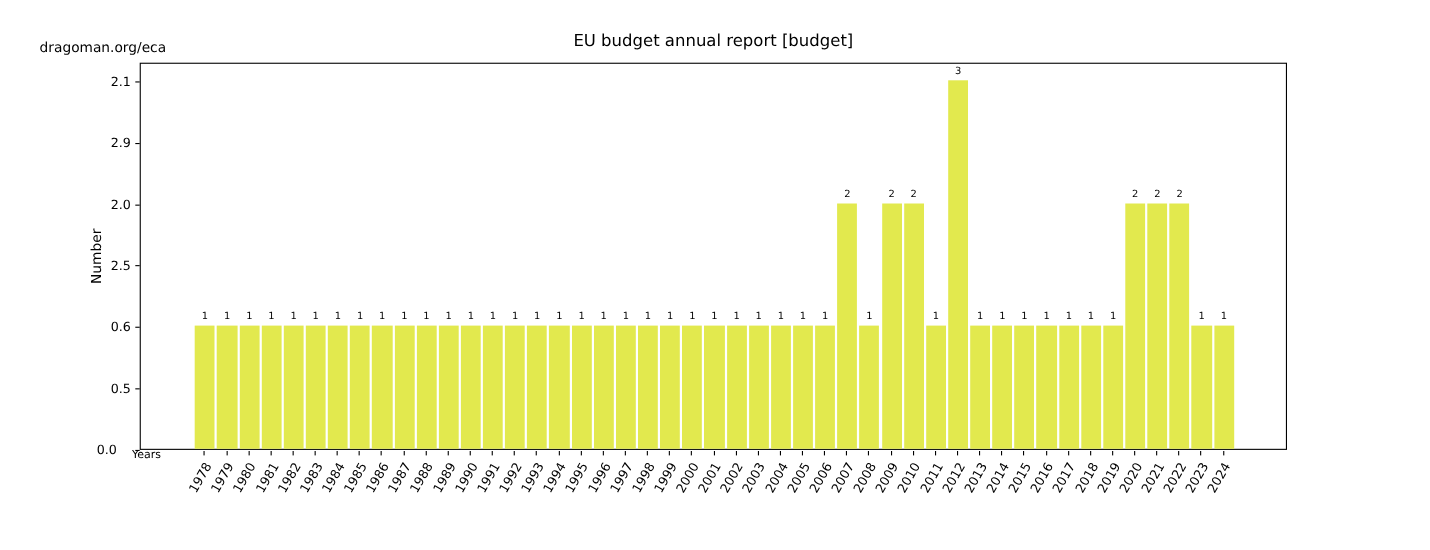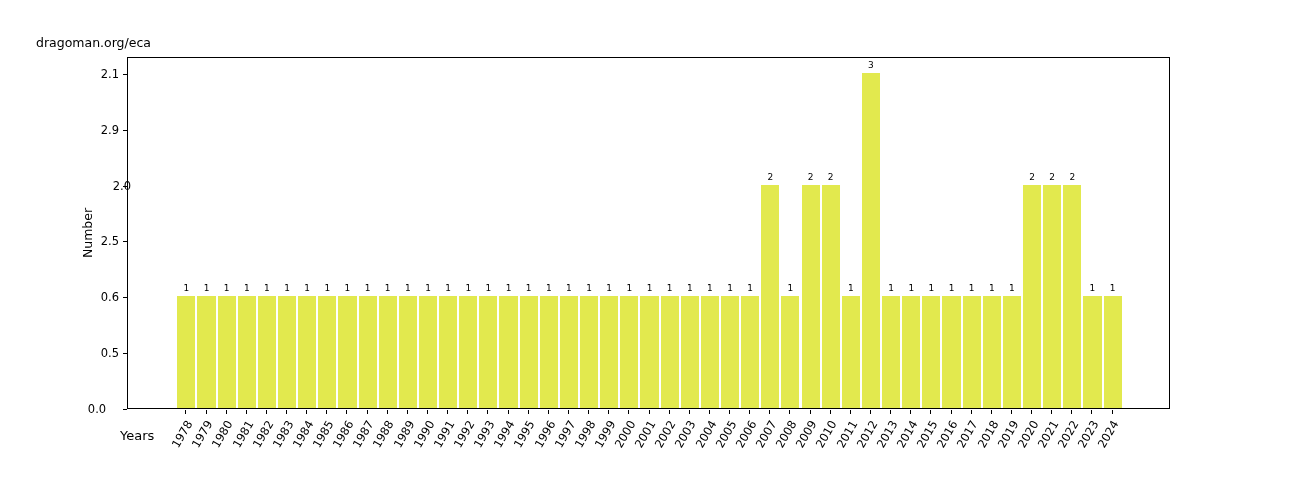--- a/index.html
+++ b/index.html
@@ -39,22 +39,22 @@
   }
   .ylabel-wrap span {
     position: absolute;
     transform: translate(-50%, -50%) rotate(-90deg);
     white-space: nowrap;
     font-size: 12.5px;
   }
   .xlabel {
     position: absolute;
     left: 120px;
-    top: 428px;
-    font-size: 13px;
+    top: 408px;
+    font-size: 10px;
     white-space: nowrap;
   }
   .plot-area {
     position: absolute;
     left: 127px;
     top: 57px;
     width: 1043px;
     height: 352px;
     border: 1px solid #000000;
     background: #ffffff;
@@ -105,20 +105,21 @@
     white-space: nowrap;
     font-size: 11.5px;
     color: #000000;
   }
 </style>
 </head>
 <body>
 
 <div class="figure">
   <div class="watermark">dragoman.org/eca</div>
+  <div class="chart-title">EU budget annual report [budget]</div>
   <div class="ylabel-wrap">
     <span>Number</span>
   </div>
   <div class="xlabel">Years</div>
   <div class="plot-area" id="plot-area">
       <div class="bar" style="left: 49.3311px; width: 18.1216px; height: 111.746px; background: rgb(226, 233, 78);"></div>
       <div class="bar-value-label" style="left: 46.3919px; bottom: 114.746px;">1</div>
       <div class="bar" style="left: 69.4662px; width: 18.1216px; height: 111.746px; background: rgb(226, 233, 78);"></div>
       <div class="bar-value-label" style="left: 66.527px; bottom: 114.746px;">1</div>
       <div class="bar" style="left: 89.6014px; width: 18.1216px; height: 111.746px; background: rgb(226, 233, 78);"></div>
@@ -215,21 +216,21 @@
   <div id="y-axis">
       <div class="y-tick-mark" style="left: 123px; top: 409px;"></div>
       <div class="y-tick-label" style="left: 75px; top: 402px; text-align: center;">0.0</div>
       <div class="y-tick-mark" style="left: 123px; top: 353.127px;"></div>
       <div class="y-tick-label" style="left: 75px; top: 346.127px;">0.5</div>
       <div class="y-tick-mark" style="left: 123px; top: 297.254px;"></div>
       <div class="y-tick-label" style="left: 75px; top: 290.254px;">0.6</div>
       <div class="y-tick-mark" style="left: 123px; top: 241.381px;"></div>
       <div class="y-tick-label" style="left: 75px; top: 234.381px;">2.5</div>
       <div class="y-tick-mark" style="left: 123px; top: 185.508px;"></div>
-      <div class="y-tick-label" style="left: 87px; top: 178.508px;">2.0</div>
+      <div class="y-tick-label" style="left: 75px; top: 178.508px;">2.0</div>
       <div class="y-tick-mark" style="left: 123px; top: 129.635px;"></div>
       <div class="y-tick-label" style="left: 75px; top: 122.635px;">2.9</div>
       <div class="y-tick-mark" style="left: 123px; top: 73.7619px;"></div>
       <div class="y-tick-label" style="left: 75px; top: 66.7619px;">2.1</div>
     </div>
   <div id="x-axis">
       <div class="x-tick-mark" style="left: 185.392px; top: 410px;"></div>
       <div class="x-tick-label" style="left: 185.392px; top: 418px;">
         <span>1978</span>
       </div>

